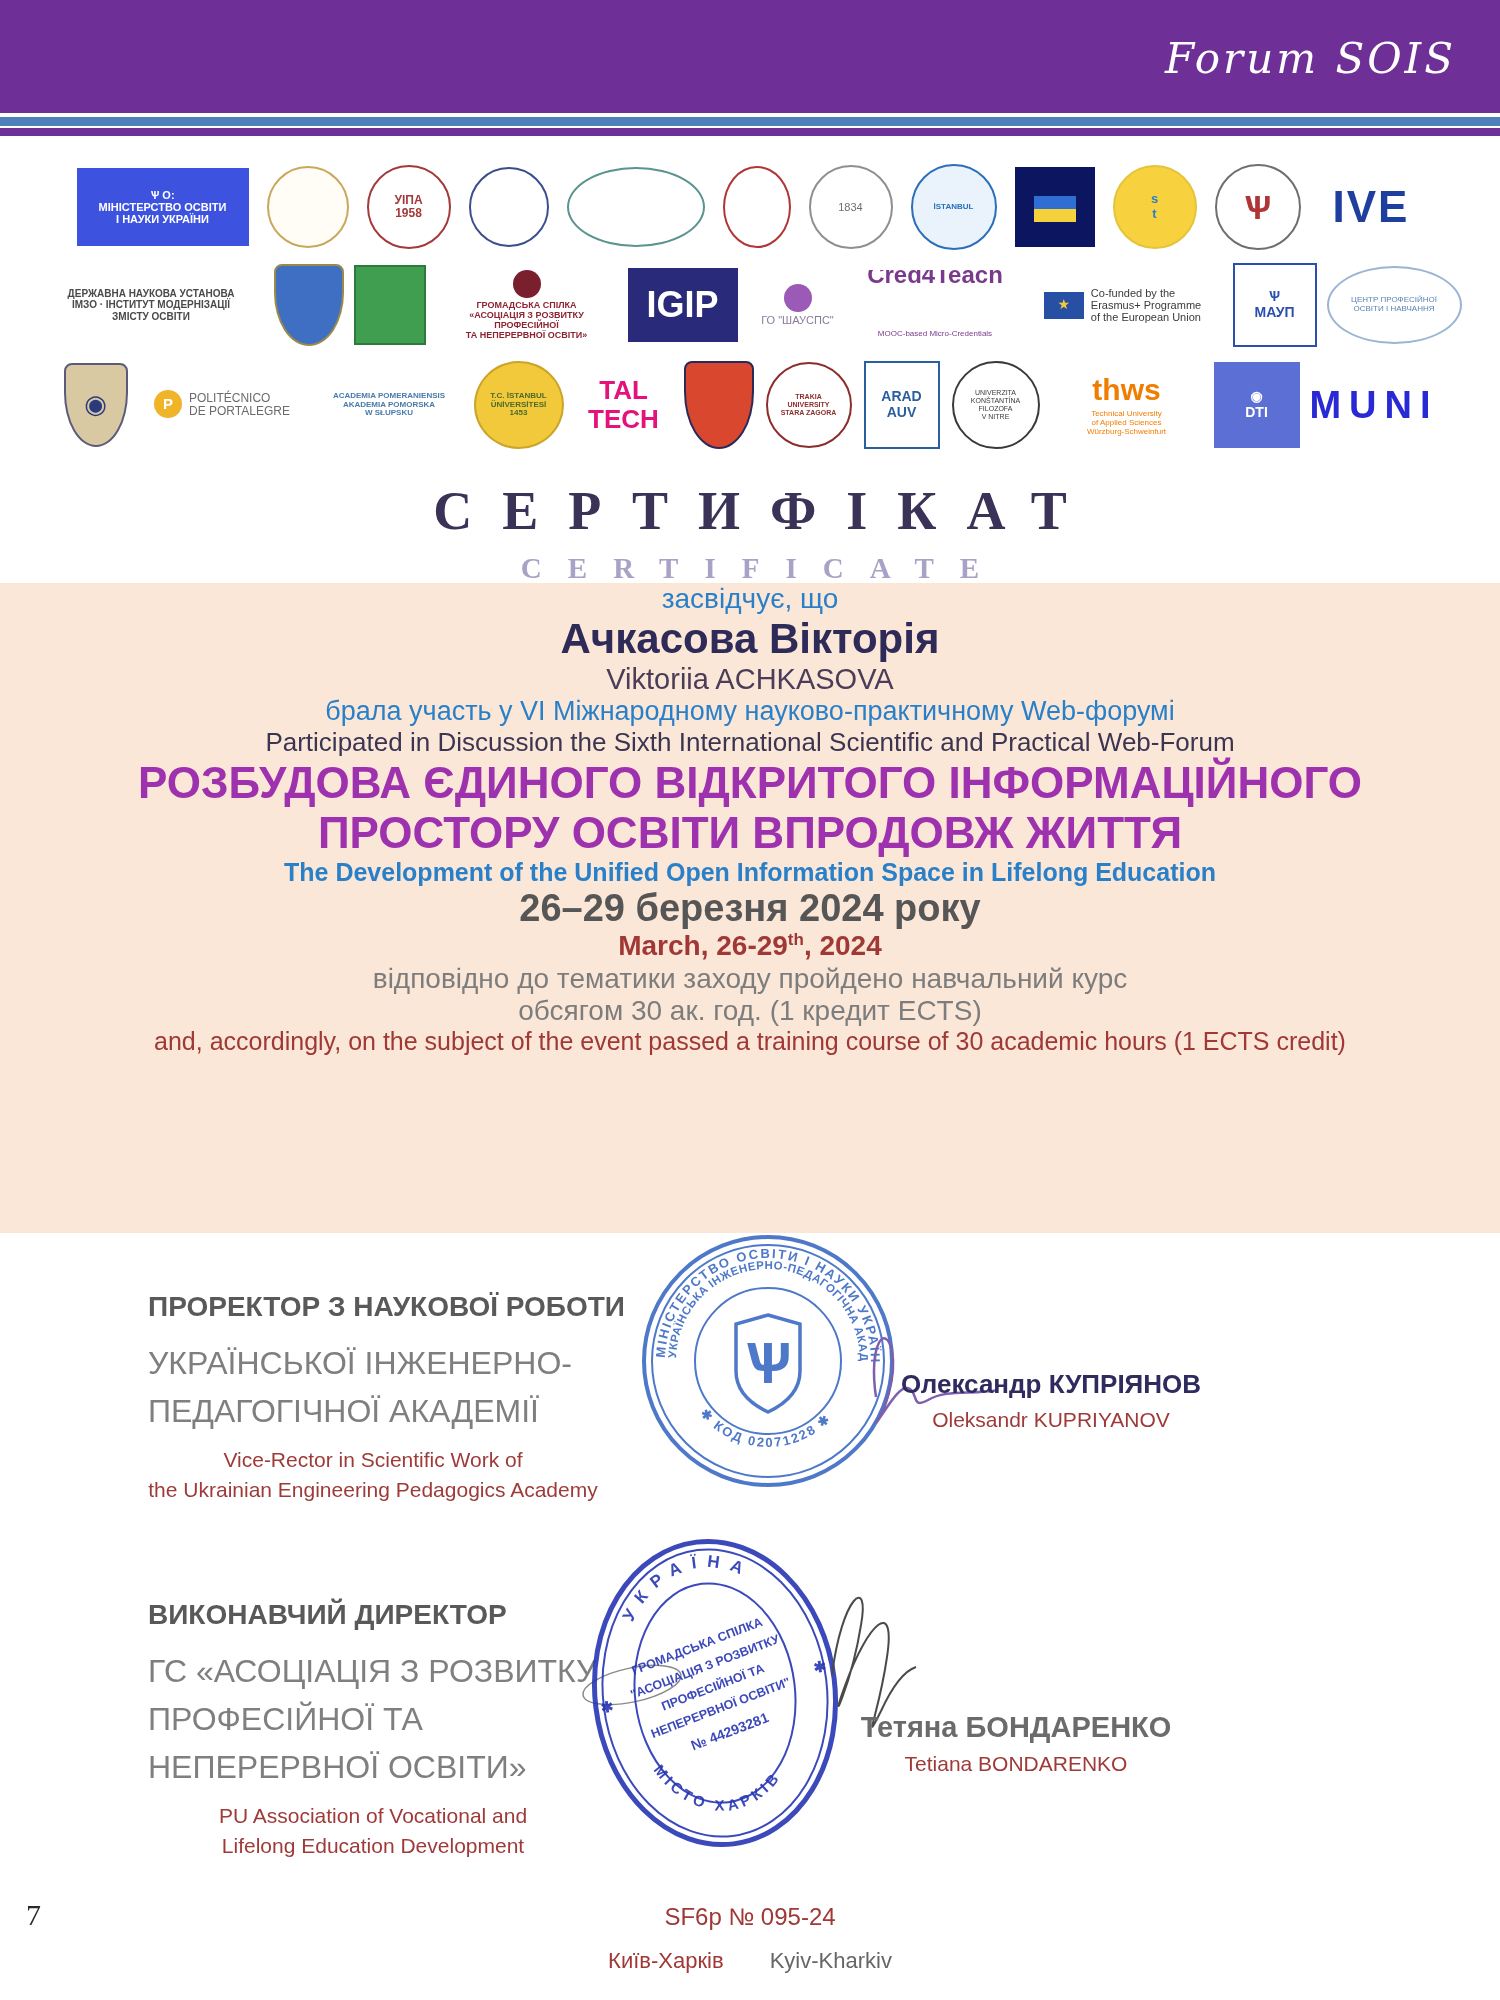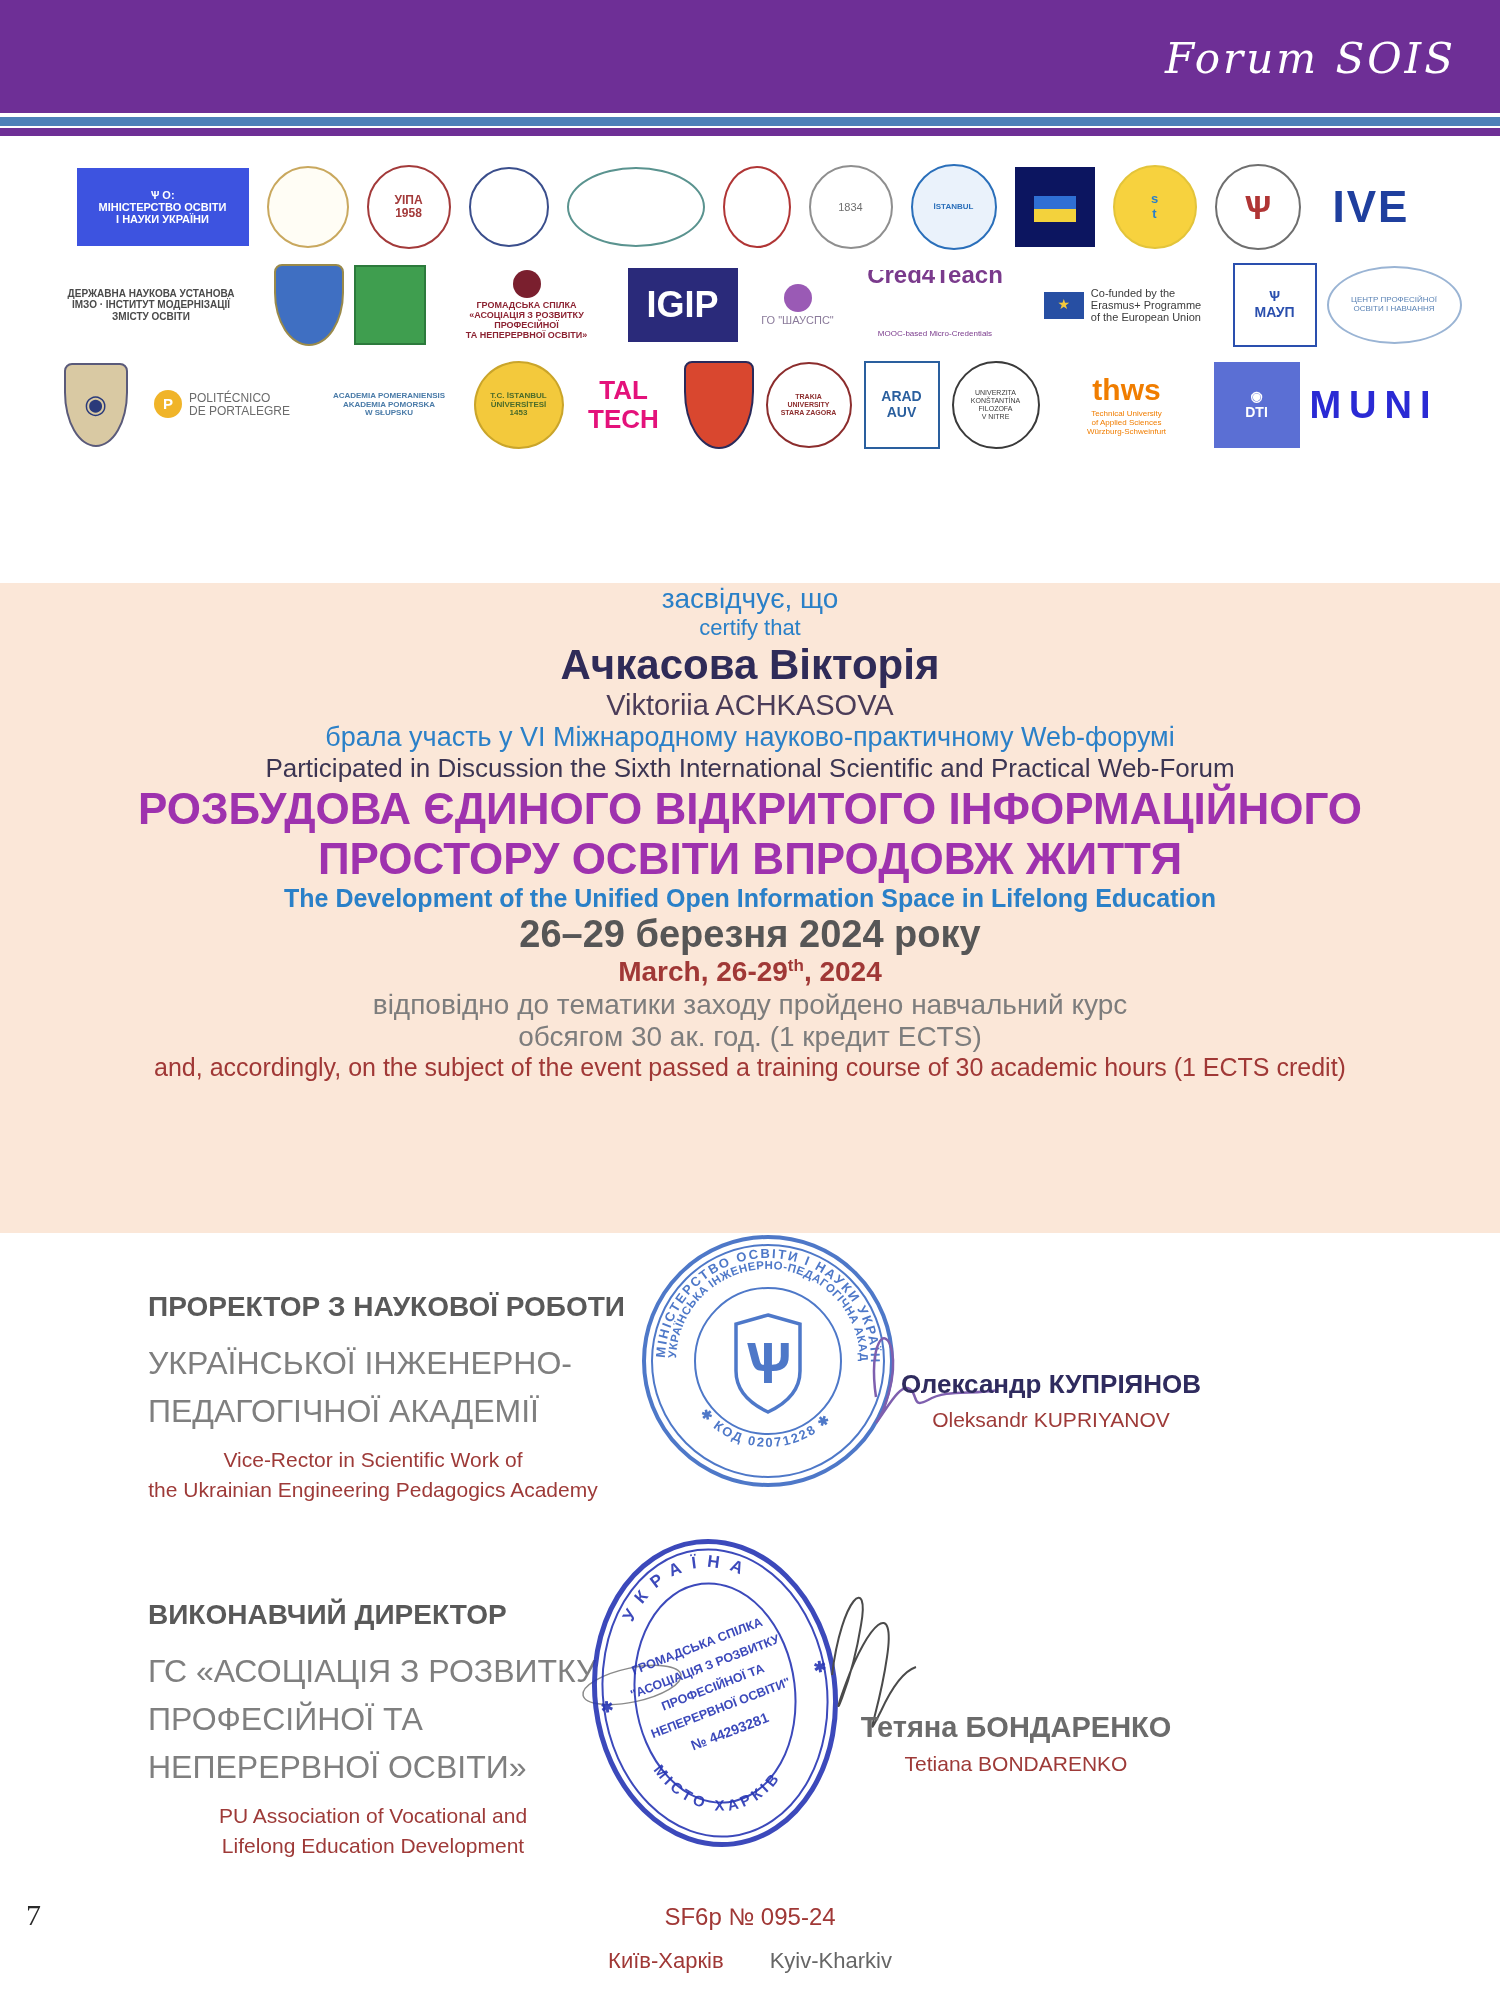--- a/index.html
+++ b/index.html
@@ -160,24 +160,27 @@
 V NITRE</span></div>
         <div class="logo text" style="width: 150px; height: 72px; background: rgb(255, 255, 255); border-color: transparent; color: rgb(240, 125, 0); font-size: 30px; font-weight: 700;"><span class="ltxt">thws</span><div class="lsub">Technical University
 of Applied Sciences
 Würzburg-Schweinfurt</div></div>
         <div class="logo square" style="width: 86px; height: 86px; background: rgb(91, 111, 212); border-color: transparent; color: rgb(255, 255, 255); font-size: 14px; font-weight: 700;"><span class="ltxt">◉
 DTI</span></div>
         <div class="logo text" style="width: 125px; height: 60px; background: rgb(255, 255, 255); border-color: transparent; color: rgb(42, 42, 212); font-size: 38px; font-weight: 700; letter-spacing: 8px;"><span class="ltxt">MUNI</span></div>
       </div>
   </section>
 
+  <section class="title-block">
+    <h1 class="title-uk">СЕРТИФІКАТ</h1>
+    <h2 class="title-en">CERTIFICATE</h2>
+  </section>
 
   <section class="peach">
     <p class="certify-uk t-blue">засвідчує, що</p>
-    <p class="certify-en t-blue">certify that</p>
     <p class="pname-uk">Ачкасова Вікторія</p>
     <p class="pname-en">Viktoriia ACHKASOVA</p>
     <p class="part-uk t-blue">брала участь у VI Міжнародному науково-практичному Web-форумі</p>
     <p class="part-en">Participated in Discussion the Sixth International Scientific and Practical Web-Forum</p>
     <p class="forum-uk"><span>РОЗБУДОВА ЄДИНОГО ВІДКРИТОГО ІНФОРМАЦІЙНОГО</span><br><span>ПРОСТОРУ ОСВІТИ ВПРОДОВЖ ЖИТТЯ</span></p>
     <p class="forum-en t-blue">The Development of the Unified Open Information Space in Lifelong Education</p>
     <p class="date-uk">26–29 березня 2024 року</p>
     <p class="date-en"><span>March, 26-29</span><sup>th</sup><span>, 2024</span></p>
     <p class="course-uk1">відповідно до тематики заходу пройдено навчальний курс</p>
     <p class="course-uk2">обсягом 30 ак. год. (1 кредит ECTS)</p>

